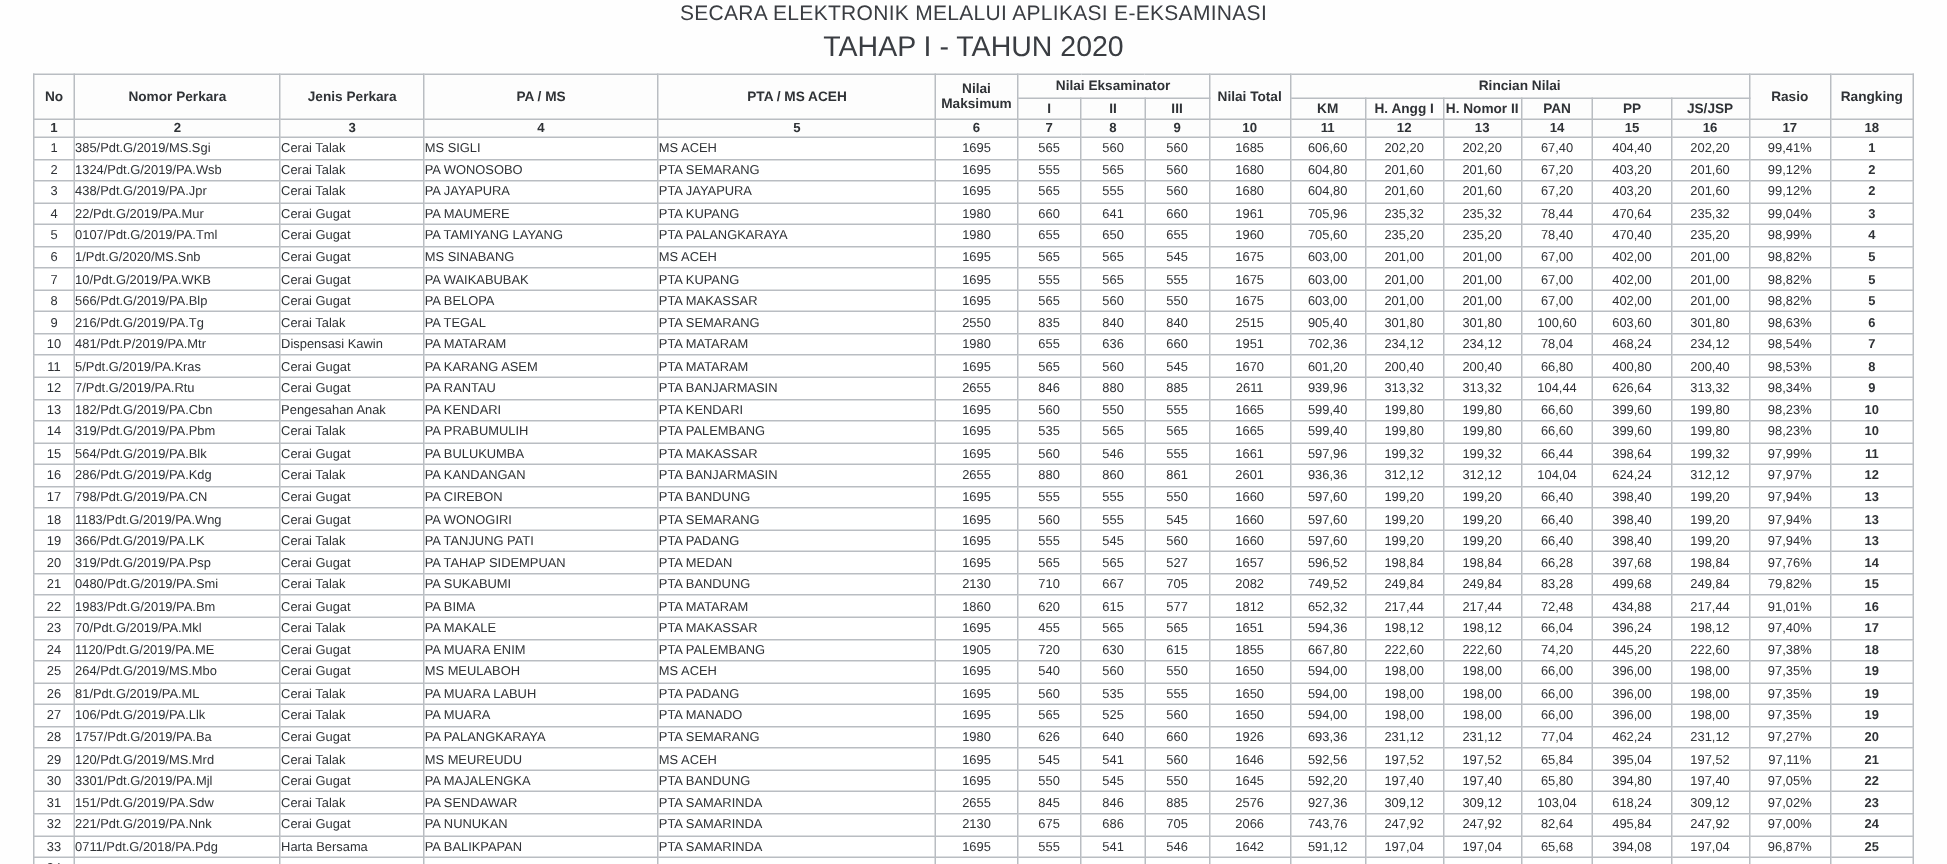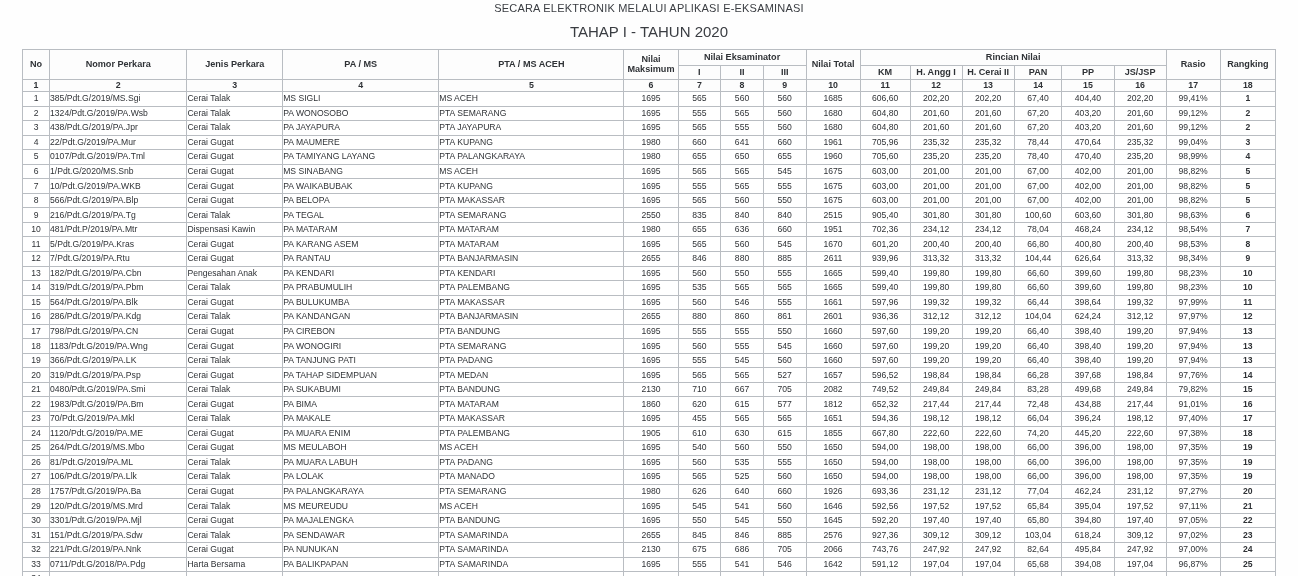--- a/index.html
+++ b/index.html
@@ -22,30 +22,30 @@
     height: 576px;
     background: #fefefe;
   }
 
   
   .title-block {
     text-align: center;
     padding-top: 0px;
   }
   .title-line1 {
-    font-size: 11px;
+    font-size: 14px;
     letter-spacing: 0.2px;
     color: #3a3d42;
     line-height: 17px;
     height: 17px;
     overflow: hidden;
     white-space: nowrap;
   }
   .title-line2 {
-    font-size: 15px;
+    font-size: 19px;
     color: #3a3d42;
     line-height: 22px;
     margin-top: 4px;
     white-space: nowrap;
   }
 
   
   .table-wrap {
     position: absolute;
     left: 22px;
@@ -172,21 +172,21 @@
           <th colspan="6">Rincian Nilai</th>
           <th rowspan="2">Rasio</th>
           <th rowspan="2">Rangking</th>
         </tr>
         <tr class="h-sub">
           <th>I</th>
           <th>II</th>
           <th>III</th>
           <th>KM</th>
           <th>H. Angg I</th>
-          <th>H. Cerai II</th>
+          <th>H. Nomor II</th>
           <th>PAN</th>
           <th>PP</th>
           <th>JS/JSP</th>
         </tr>
         <tr class="h-num">
             <th>1</th>
             <th>2</th>
             <th>3</th>
             <th>4</th>
             <th>5</th>
@@ -666,21 +666,21 @@
             <td class="c-center">97,40%</td>
             <td class="c-rank">17</td>
           </tr>
           <tr>
             <td class="c-no">24</td>
             <td class="c-left">1120/Pdt.G/2019/PA.ME</td>
             <td class="c-left">Cerai Gugat</td>
             <td class="c-left">PA MUARA ENIM</td>
             <td class="c-left">PTA PALEMBANG</td>
             <td class="c-center">1905</td>
-            <td class="c-center">610</td>
+            <td class="c-center">720</td>
             <td class="c-center">630</td>
             <td class="c-center">615</td>
             <td class="c-center">1855</td>
             <td class="c-center">667,80</td>
             <td class="c-center">222,60</td>
             <td class="c-center">222,60</td>
             <td class="c-center">74,20</td>
             <td class="c-center">445,20</td>
             <td class="c-center">222,60</td>
             <td class="c-center">97,38%</td>
@@ -723,21 +723,21 @@
             <td class="c-center">66,00</td>
             <td class="c-center">396,00</td>
             <td class="c-center">198,00</td>
             <td class="c-center">97,35%</td>
             <td class="c-rank">19</td>
           </tr>
           <tr>
             <td class="c-no">27</td>
             <td class="c-left">106/Pdt.G/2019/PA.Llk</td>
             <td class="c-left">Cerai Talak</td>
-            <td class="c-left">PA LOLAK</td>
+            <td class="c-left">PA MUARA</td>
             <td class="c-left">PTA MANADO</td>
             <td class="c-center">1695</td>
             <td class="c-center">565</td>
             <td class="c-center">525</td>
             <td class="c-center">560</td>
             <td class="c-center">1650</td>
             <td class="c-center">594,00</td>
             <td class="c-center">198,00</td>
             <td class="c-center">198,00</td>
             <td class="c-center">66,00</td>

